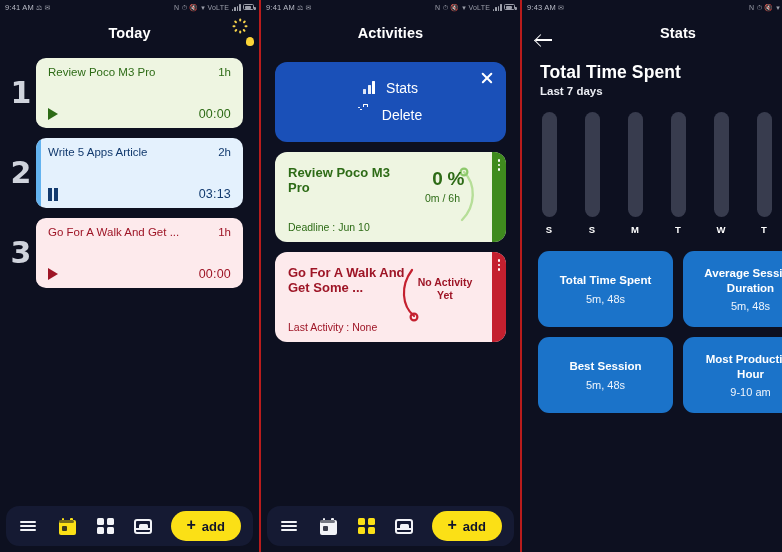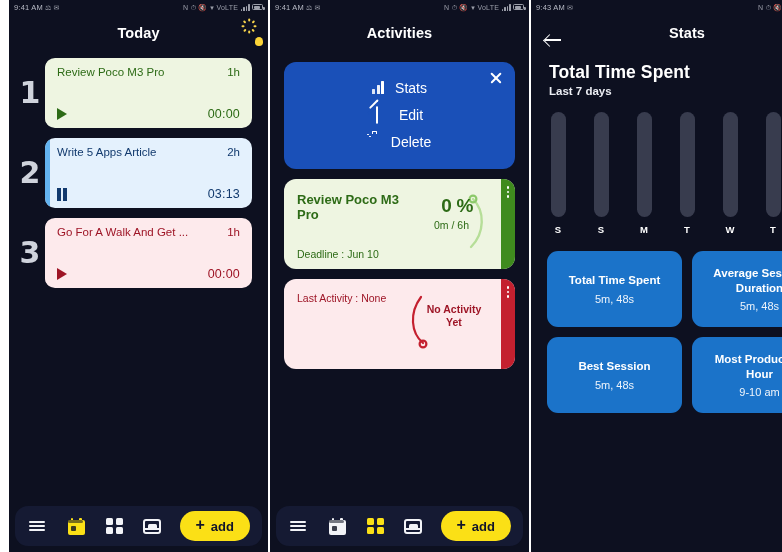--- a/index.html
+++ b/index.html
@@ -2,21 +2,21 @@
 <html><head>
 <meta charset="utf-8">
 <style>
   * { box-sizing: border-box; margin: 0; padding: 0; }
   html, body {
     width: 782px; height: 552px;
     background: #000;
     font-family: "Liberation Sans", sans-serif;
     overflow: hidden;
   }
-  .stage { position: relative; width: 782px; height: 552px; display: flex; background: #ffffff; padding-left: 9px; }
+  .stage { position: relative; width: 782px; height: 552px; display: flex; background: #b91c1c; }
   .panel {
     position: relative;
     width: 259px; height: 552px;
     background: #0d1020;
     overflow: hidden;
     flex: 0 0 auto;
   }
   .panel + .panel { margin-left: 2px; }
   .panel-3 { width: 312px; }
 
@@ -332,24 +332,20 @@
         <span class="mi-ico">
           <span class="ico-bars">
               <i></i>
               <i></i>
               <i></i>
             </span>
         </span>
         <span>Stats</span>
       </div>
       <div class="menu-item">
-        <span class="mi-ico"><span class="ico-pencil"></span></span>
-        <span>Edit</span>
-      </div>
-      <div class="menu-item">
         <span class="mi-ico">
           <span class="ico-trash"><span class="handle"></span><span class="lid"></span><span class="can"></span></span>
         </span>
         <span>Delete</span>
       </div>
     </div>
 
     <div class="act-card" style="background:#eef5e1;color:#2d6b16">
       <div class="act-main">
         <span class="act-title">Review Poco M3 Pro</span>
@@ -367,20 +363,21 @@
         <span class="kebab">
             <i></i>
             <i></i>
             <i></i>
           </span>
       </div>
     </div>
 
     <div class="act-card" style="background:#fdeaec;color:#9e1526">
       <div class="act-main">
+        <span class="act-title">Go For A Walk And Get Some ...</span>
         <span class="act-sub">Last Activity : None</span>
         <div class="act-right">
           <svg class="act-arc" viewBox="0 0 88 62">
             <path d="M20 6 C 8 22, 10 42, 22 52" fill="none" stroke="#c4202f" stroke-width="2.2" stroke-linecap="round"></path>
             <circle cx="22" cy="53" r="3.4" fill="none" stroke="#c4202f" stroke-width="2.2"></circle>
           </svg>
           <span class="act-note">No Activity Yet</span>
         </div>
       </div>
       <div class="act-strip" style="background:#c4202f">

